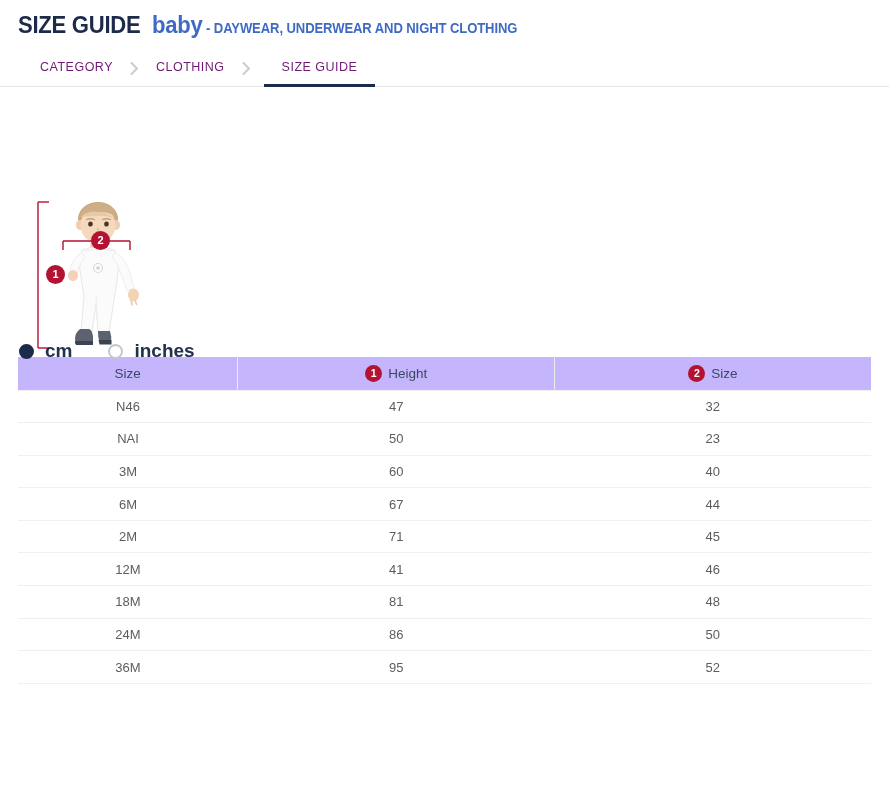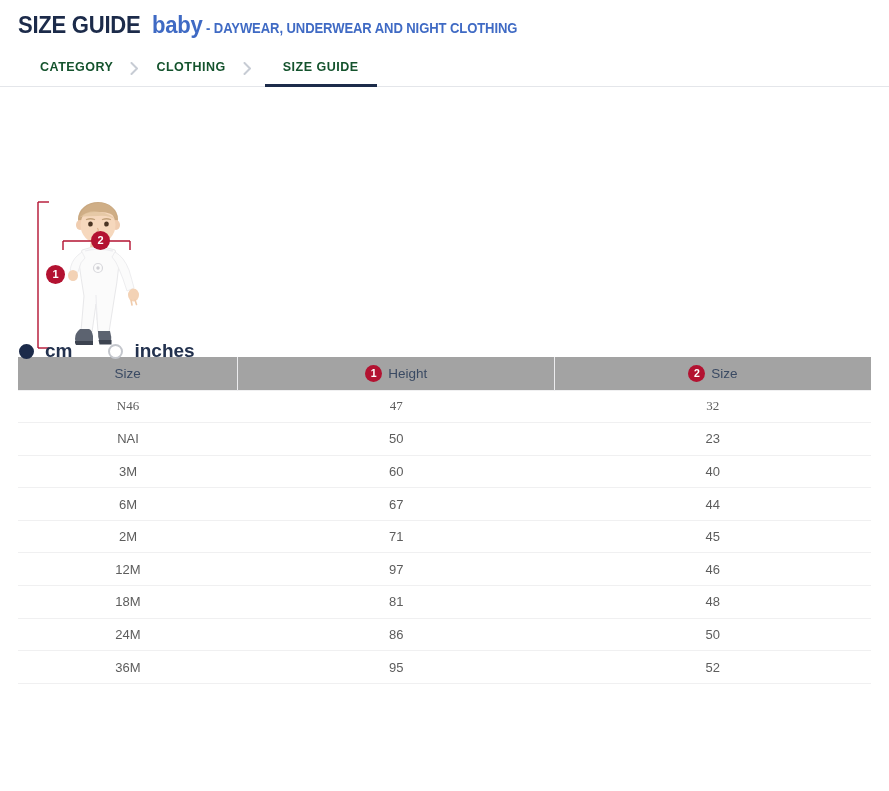--- a/index.html
+++ b/index.html
@@ -57,23 +57,23 @@
     padding-left: 36px;
     display: flex;
     align-items: stretch;
     border-bottom: 1px solid #e4e6ea;
     height: 37px;
   }
   .crumb {
     display: flex;
     align-items: center;
     font-size: 12.5px;
-    font-weight: 700;
+    font-weight: 400;
     letter-spacing: 0.5px;
-    color: #14532d;
+    color: #701a75;
     padding: 0 4px;
     border-bottom: 3px solid transparent;
     margin-bottom: -1px;
     cursor: pointer;
   }
   .crumb.active {
     border-bottom-color: #1c2b4a;
     padding: 0 18px;
   }
   .crumb-sep {
@@ -153,21 +153,21 @@
   
   .table-wrap {
     margin: 0 18px 0 18px;
   }
   table.size-table {
     width: 100%;
     border-collapse: collapse;
     table-layout: fixed;
   }
   table.size-table th {
-    background: #a3a3a3;
+    background: #c4b5fd;
     font-size: 13.5px;
     font-weight: 400;
     color: #3a4a63;
     height: 33px;
     text-align: center;
     border-right: 1px solid #ececee;
     vertical-align: middle;
   }
   table.size-table th:last-child { border-right: none; }
   .th-inner {
@@ -191,21 +191,21 @@
     flex: none;
   }
   table.size-table td {
     height: 32.6px;
     text-align: center;
     font-size: 13px;
     color: #5d5d5d;
     border-bottom: 1px solid #f0f0f1;
     vertical-align: middle;
   }
-  table.size-table tbody tr:first-child td { border-top: 1px solid #f0f0f1; font-family: Liberation Serif, serif; }
+  table.size-table tbody tr:first-child td { border-top: 1px solid #f0f0f1; }
   .col-size  { width: 26.3%; }
   .col-two   { width: 37.85%; }
 </style>
 </head>
 <body>
 
 <div class="page-header">
   <span class="title-main">SIZE GUIDE</span>
   <span class="title-accent">baby</span>
   <span class="title-sub">- DAYWEAR, UNDERWEAR AND NIGHT CLOTHING</span>
@@ -348,21 +348,21 @@
         <td>67</td>
         <td>44</td>
       </tr>
       <tr>
         <td>2M</td>
         <td>71</td>
         <td>45</td>
       </tr>
       <tr>
         <td>12M</td>
-        <td>97</td>
+        <td>41</td>
         <td>46</td>
       </tr>
       <tr>
         <td>18M</td>
         <td>81</td>
         <td>48</td>
       </tr>
       <tr>
         <td>24M</td>
         <td>86</td>

